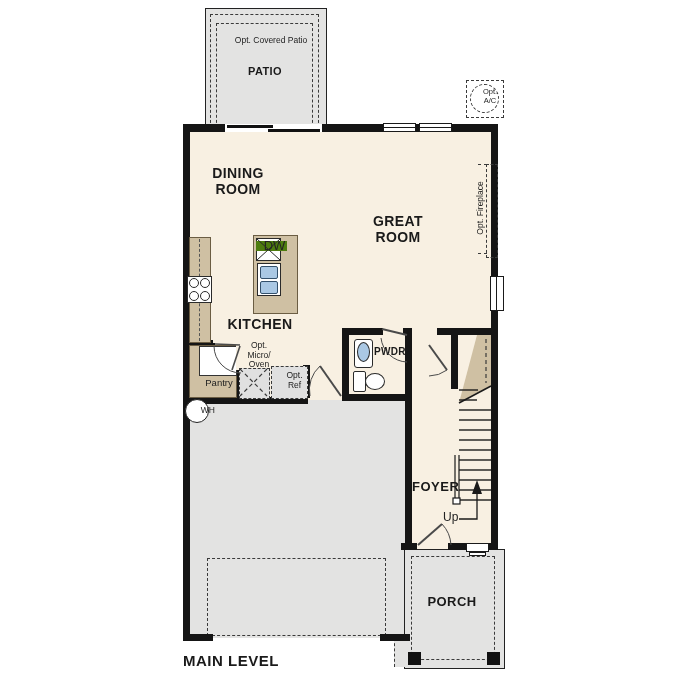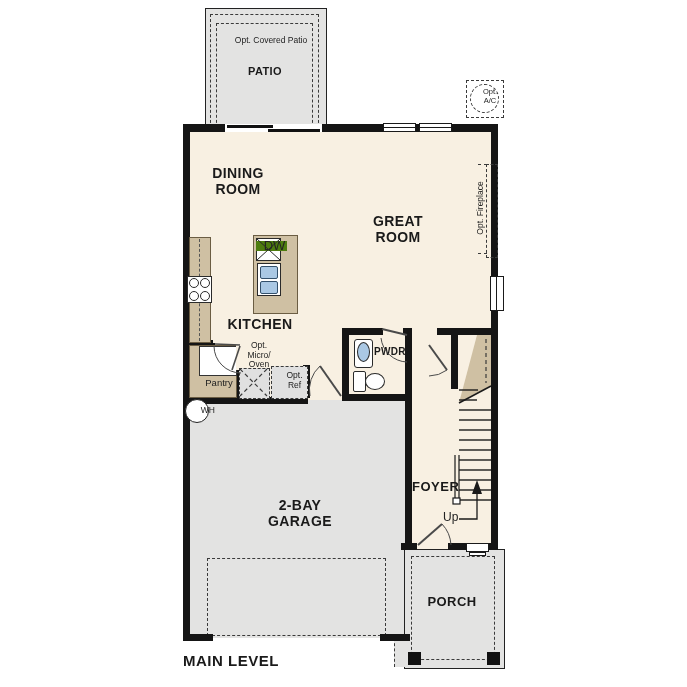--- a/index.html
+++ b/index.html
@@ -128,24 +128,20 @@
   <div class="abs" style="left:435px;top:203px;width:90px;font-size:8.5px;text-align:center;transform:rotate(-90deg);color:#222;">Opt. Fireplace</div>
 
   <div class="room-label" style="left:198px;top:165px;width:80px;">
     <span>DINING</span><br>
     <span>ROOM</span>
   </div>
   <div class="room-label" style="left:358px;top:213px;width:80px;">
     <span>GREAT</span><br>
     <span>ROOM</span>
   </div>
-  <div class="room-label" style="left:260px;top:497px;width:80px;">
-    <span>2-BAY</span><br>
-    <span>GARAGE</span>
-  </div>
   <div class="abs" style="left:412px;top:479px;font-weight:bold;font-size:13px;letter-spacing:.5px;">FOYER</div>
   <div class="abs" style="left:443px;top:510px;font-size:12px;color:#222;">Up</div>
   <div class="abs" style="left:183px;top:652px;font-weight:bold;font-size:15px;letter-spacing:.5px;">MAIN LEVEL</div>
 
   <svg class="overlay" width="687" height="687" viewBox="0 0 687 687">
 
     <g stroke="#2a2a2a" stroke-width="1" fill="#fff">
       <circle cx="194" cy="283" r="4.5"></circle>
         <circle cx="205" cy="283" r="4.5"></circle>
       <circle cx="194" cy="296" r="4.5"></circle>

